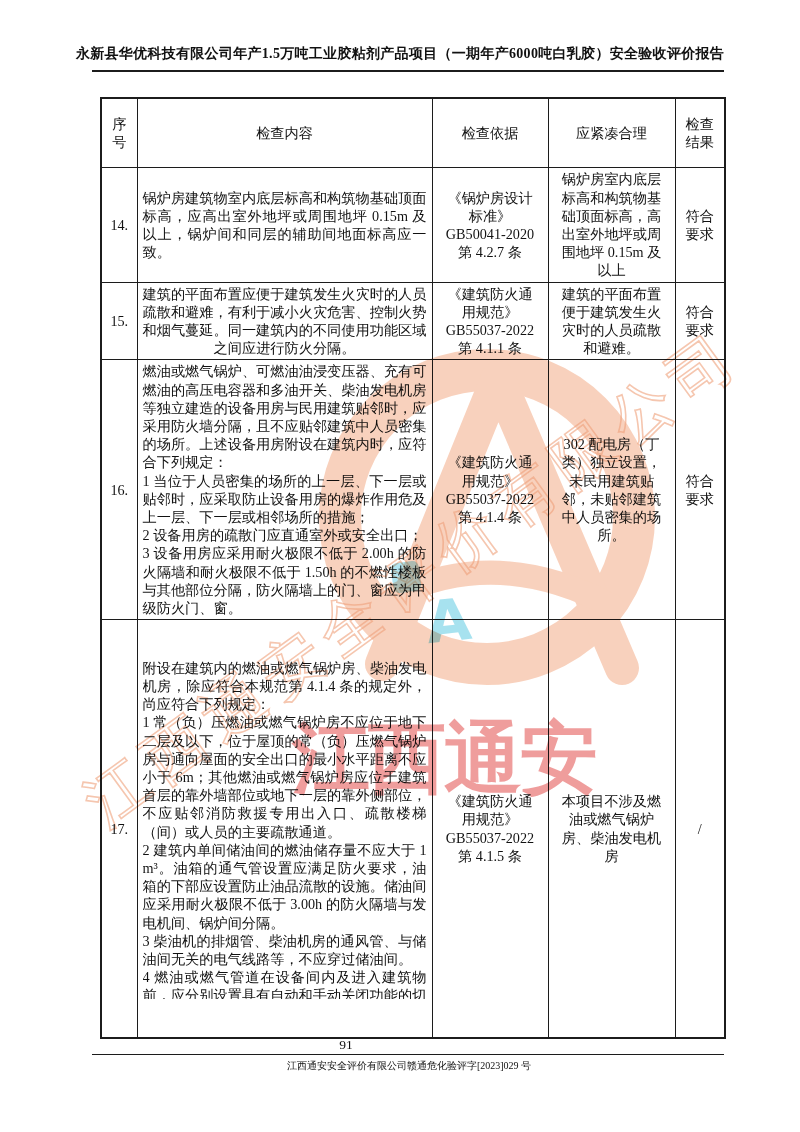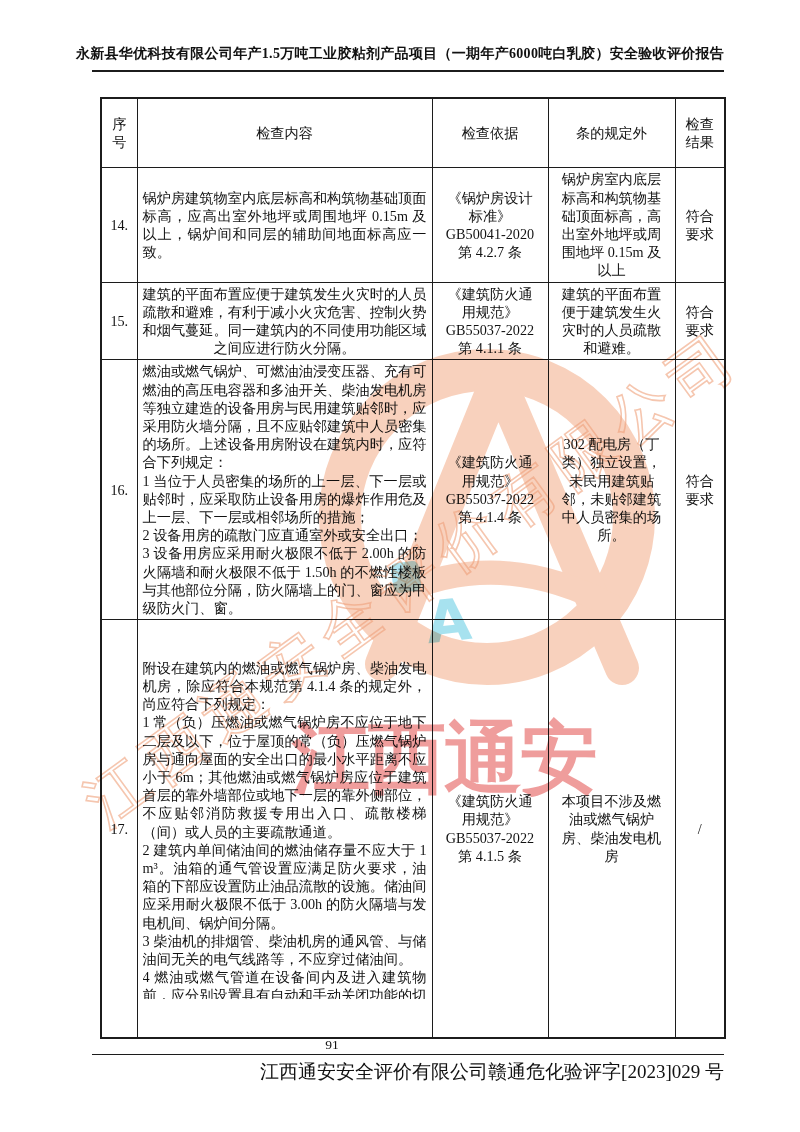--- a/index.html
+++ b/index.html
@@ -30,25 +30,25 @@
   th.h-res{padding:16px 6px;text-align:center;}
   td.c-no{text-align:center;padding:14px 2px;}
   td.c-content{text-align:justify;padding:2px 5px;}
   td.c-basis{text-align:center;}
   td.c-situation{text-align:center;}
   td.c-result{text-align:center;padding:2px 8px;}
   tr.vtop td{vertical-align:top;}
   td.center-last{text-align-last:center;}
   .clipbox{max-height:340px;overflow:hidden;}
   
-  .page-number{position:absolute;top:1037px;left:0;width:664px;text-align:center;font-size:13.5px;}
+  .page-number{position:absolute;top:1037px;left:14px;width:664px;text-align:center;font-size:13.5px;}
   .footer-rule{position:absolute;top:1054px;left:92px;width:632px;border-top:1.5px solid #1c1c1c;}
   .doc-footer{
     position:absolute;top:1059px;left:94px;width:630px;
-    display:flex;justify-content:flex-end;font-size:19px;
+    display:flex;justify-content:center;font-size:10px;
   }
   
   .watermark{position:absolute;inset:0;pointer-events:none;}
   .watermark svg{position:absolute;left:0;top:0;mix-blend-mode:multiply;}
   .wm-red{
     position:absolute;left:292px;top:718px;mix-blend-mode:multiply;
     font-family:"DejaVu Sans","Liberation Sans",sans-serif;font-weight:bold;
     font-size:78px;line-height:80px;letter-spacing:-2px;color:rgba(223,60,58,.5);
     white-space:nowrap;
   }
@@ -76,21 +76,21 @@
         <col style="width:295px">
         <col style="width:116px">
         <col style="width:127px">
         <col style="width:50px">
     </colgroup>
     <thead>
       <tr class="rh-head">
         <th class="h-no">序号</th>
         <th class="h-mid">检查内容</th>
         <th class="h-mid">检查依据</th>
-        <th class="h-mid">条的规定外</th>
+        <th class="h-mid">应紧凑合理</th>
         <th class="h-res">检查结果</th>
       </tr>
     </thead>
     <tbody>
       <tr class="rh-1">
         <td class="c-no">14.</td>
         <td class="c-content">锅炉房建筑物室内底层标高和构筑物基础顶面标高，应高出室外地坪或周围地坪 0.15m 及以上，锅炉间和同层的辅助间地面标高应一致。</td>
         <td class="c-basis">《锅炉房设计标准》
 GB50041-2020
 第 4.2.7 条</td>

